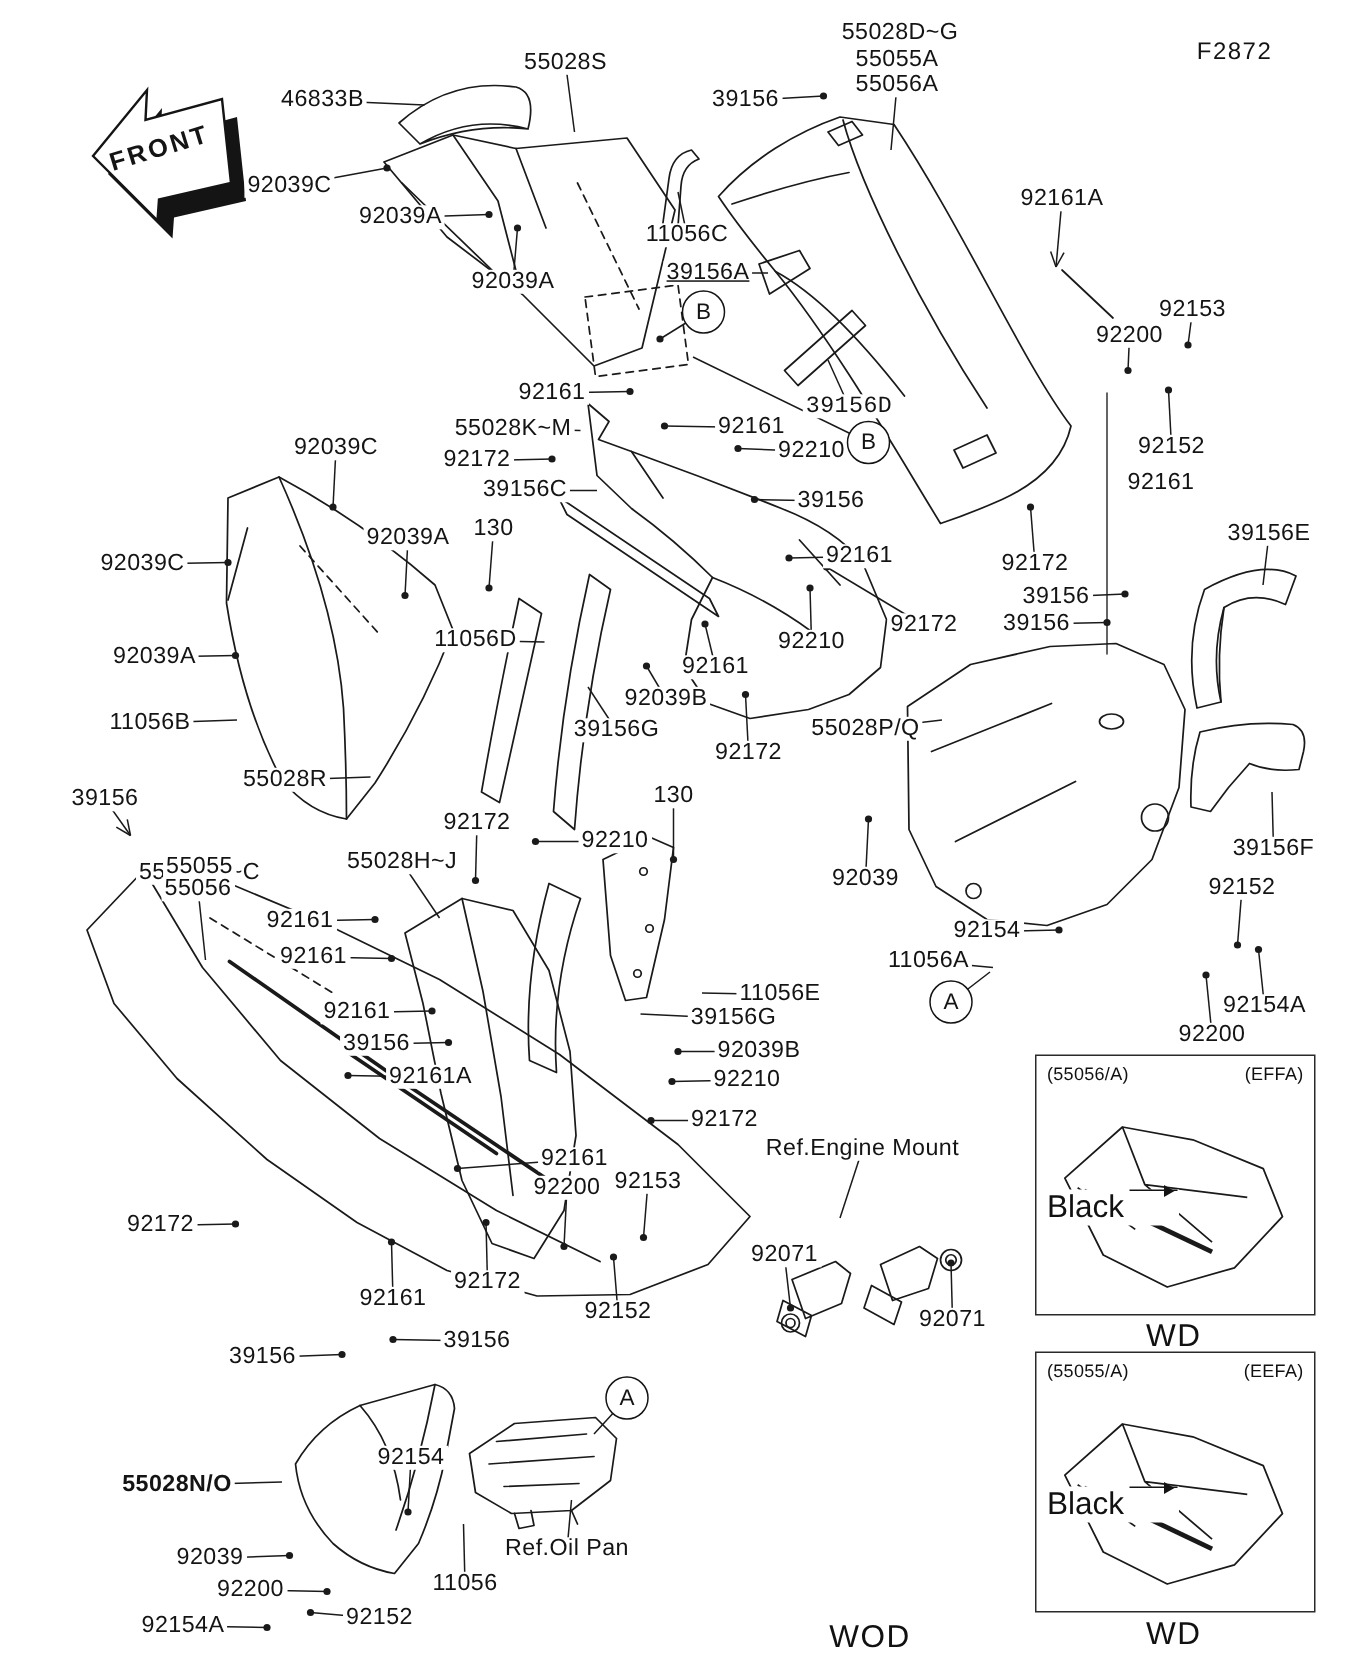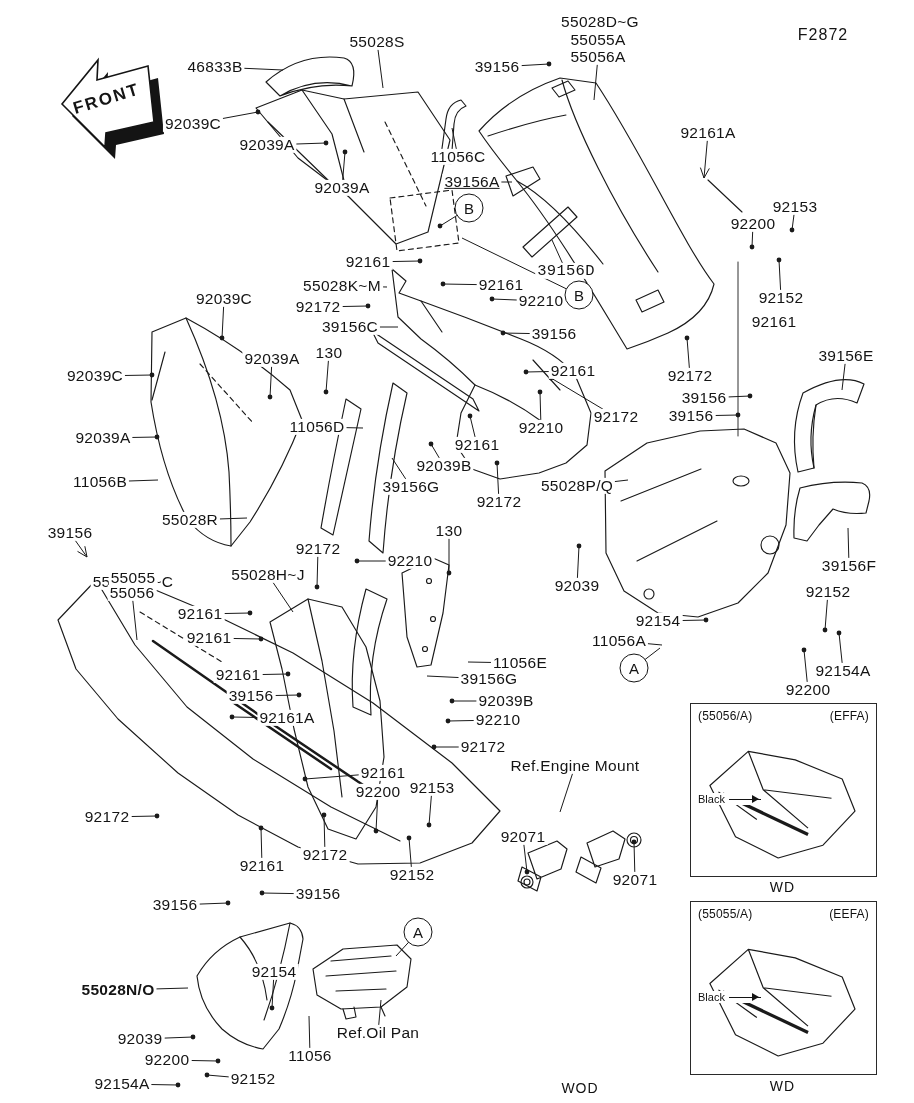--- a/index.html
+++ b/index.html
@@ -13,27 +13,27 @@
   .callout{position:absolute;transform:translate(-50%,-50%);width:27px;height:27px;
            border:1.7px solid #141414;border-radius:50%;background:#fff;
            display:flex;align-items:center;justify-content:center;
            font-size:15px;color:#141414;}
   .figure-code{position:absolute;transform:translate(-50%,-50%);font-size:16px;
                letter-spacing:1px;color:#141414;z-index:3;}
   .inset{position:absolute;border:1.7px solid #2a2a2a;background:#fff;z-index:2;}
   .inset-header{position:absolute;top:5px;left:7px;right:7px;display:flex;
                 justify-content:space-between;font-size:12px;letter-spacing:.2px;}
   .inset-sketch{position:absolute;left:0;top:26px;width:100%;height:calc(100% - 28px);}
-  .inset-note{position:absolute;left:6px;top:52%;font-size:11px;background:#fff;
-              display:flex;align-items:center;padding:0 1px;}
+  .inset-note{position:absolute;left:6px;top:52%;font-size:21px;background:#fff;
+              display:flex;align-items:flex-start;padding:0 1px;}
   .note-arrow{display:inline-block;width:32px;height:0;border-top:1.4px solid #141414;
               margin-left:4px;position:relative;}
   .note-arrow::after{content:"";position:absolute;right:-2px;top:-4.5px;
               border:4px solid transparent;border-left:7px solid #141414;}
-  .inset-footer{position:absolute;text-align:center;font-size:14px;letter-spacing:1px;z-index:2;}
+  .inset-footer{position:absolute;text-align:center;font-size:21px;letter-spacing:1px;z-index:2;}
 </style>
 </head>
 <body>
 
 <div id="stage">
 
   <svg id="art" width="914" height="1103" viewBox="0 0 914 1103">
 
     <g>
       <polygon points="67,110 103,66 102,86 153,72 159,128 111,139 110,153" fill="#141414" transform="translate(5,6)"></polygon>

